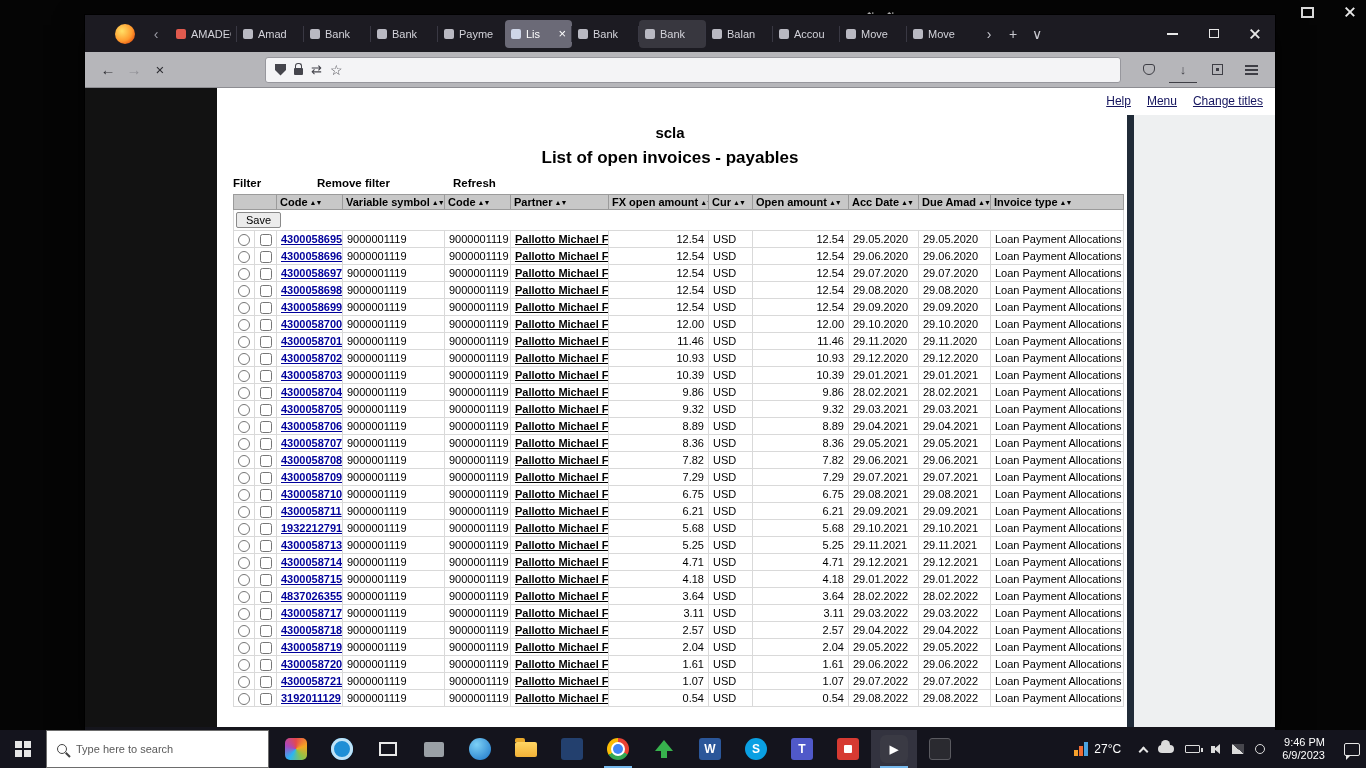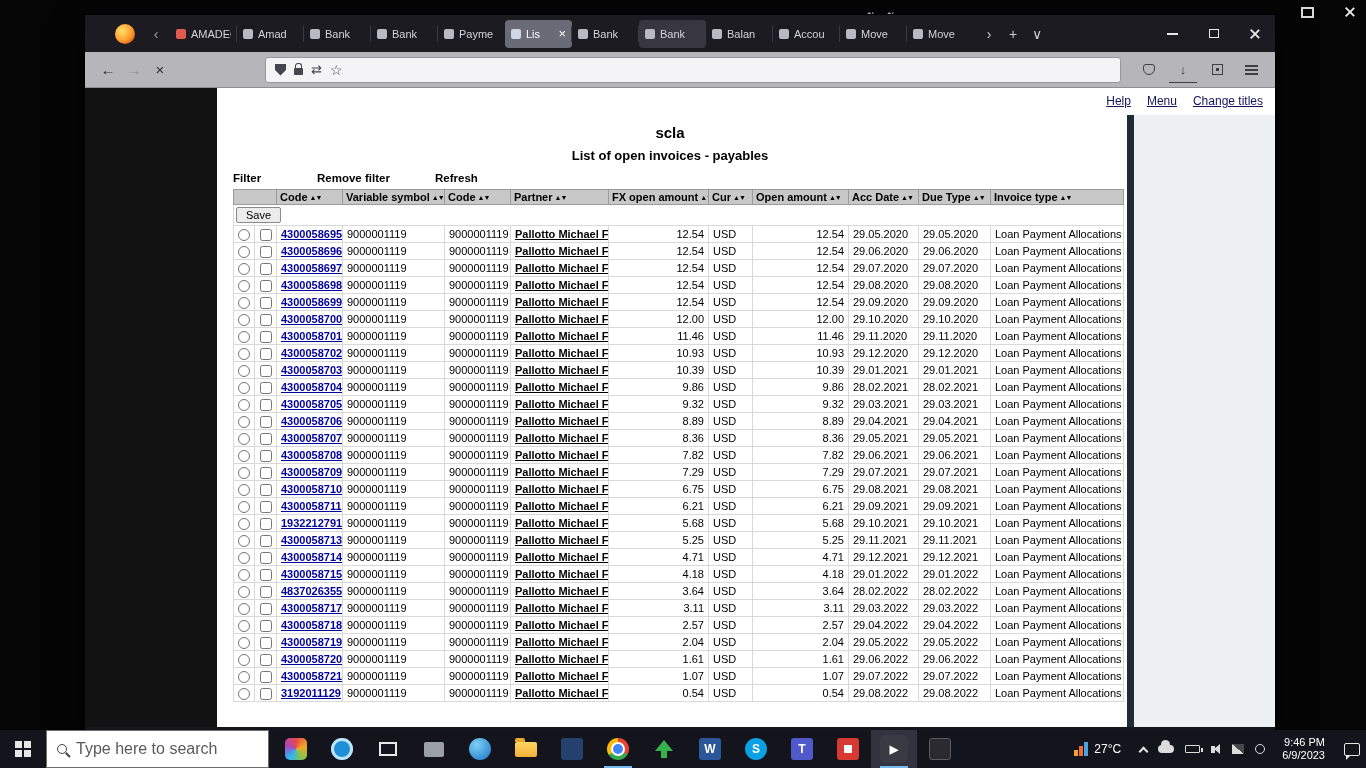--- a/index.html
+++ b/index.html
@@ -69,24 +69,24 @@
   
   .viewport{flex:1;display:flex;background:#fff;position:relative;overflow:hidden}
   .left-pane{width:132px;background:#121212;flex:none}
   .main{flex:1;position:relative;background:#fff;overflow:hidden}
   .top-links{position:absolute;top:6px;right:12px;display:flex;gap:16px;font-size:12px;z-index:3}
   .top-links a{color:#15155e;font-weight:normal;text-decoration:underline;cursor:pointer}
   .divider{position:absolute;left:910px;top:27px;bottom:0;width:7px;background:#202b38;z-index:2}
   .right-pane{position:absolute;left:917px;right:0;top:27px;bottom:0;background:#eef0f1;z-index:1}
   .content{position:absolute;left:0;top:0;width:906px}
   .page-title{margin-top:36px;text-align:center;font-size:15px;font-weight:bold;color:#000}
-  .page-subtitle{margin-top:7px;text-align:center;font-size:13px;font-weight:bold;color:#000}
+  .page-subtitle{margin-top:7px;text-align:center;font-size:17px;font-weight:bold;color:#000}
   .filter-row{position:relative;height:13px;margin-top:9px;font-size:11.5px;font-weight:bold}
   .filter-row a{position:absolute;color:#000;cursor:pointer}
-  .fl-filter{left:16px}.fl-remove{left:100px}.fl-refresh{left:218px}
+  .fl-filter{left:16px}.fl-remove{left:100px}.fl-refresh{left:236px}
 
   table.inv{margin:4px 0 0 16px;border-collapse:collapse;width:890px;table-layout:fixed;
     font-size:11px;color:#000}
   table.inv th{background:#c8c8c8;border:1px solid #9b9b9b;font-weight:bold;text-align:left;
     padding:1px 3px;height:13px;white-space:nowrap;overflow:hidden;font-size:11px}
   th .arrows{font-size:7px;letter-spacing:-1px;margin-left:2px;vertical-align:1px}
   .save-cell{border:1px solid #d9d9d9;padding:2px 2px;height:19px;background:#fff}
   .save-btn{font-size:11px;padding:1px 9px;background:#ececec;border:1px solid #8a8a8a;
     border-radius:2px;font-family:"Liberation Sans",sans-serif}
   tbody.rows td{border:1px solid #d9d9d9;padding:0 4px;height:17px;white-space:nowrap;overflow:hidden}
@@ -100,21 +100,21 @@
   .taskbar{position:absolute;left:0;bottom:0;width:1366px;height:38px;background:#14141d;
     display:flex;align-items:center;color:#fff;z-index:10}
   .start{width:46px;height:38px;display:flex;align-items:center;justify-content:center;flex:none}
   .win-logo{width:16px;height:16px;display:grid;grid-template-columns:7px 7px;grid-template-rows:7px 7px;gap:2px}
   .win-logo i{background:#e6e6e6}
   .search{width:223px;height:38px;background:#fff;border:1px solid #6d6d6d;display:flex;
     align-items:center;padding:0 10px;gap:9px;flex:none}
   .mag{width:10px;height:10px;border:1.6px solid #444;border-radius:50%;position:relative;flex:none}
   .mag::after{content:'';position:absolute;width:6px;height:1.6px;background:#444;
     transform:rotate(45deg);left:7px;top:9px}
-  .search .ph{font-size:16px;color:#5a5a5a;white-space:nowrap}
+  .search .ph{font-size:11px;color:#5a5a5a;white-space:nowrap}
   .tb-icons{display:flex;align-items:center;height:38px;margin-left:4px}
   .tb-icon{width:46px;height:38px;display:flex;align-items:center;justify-content:center;position:relative;flex:none}
   .tb-icon.pressed{background:#33333f}
   .tb-icon.pressed::after,.tb-icon.underlined::after{content:'';position:absolute;bottom:0;left:9px;right:9px;height:2px;background:#76b9ed}
   .ic{display:flex;align-items:center;justify-content:center}
   .gl{color:#fff;font-weight:bold;font-size:12px}
   .ic-paint{width:22px;height:22px;border-radius:5px;background:conic-gradient(#e5484d,#f5a623,#8bc34a,#29b6f6,#ab47bc,#e5484d)}
   .ic-cortana{width:22px;height:22px;border-radius:50%;background:#1f8fd6;box-shadow:inset 0 0 0 3px #bfe3f7}
   .ic-task-view{width:18px;height:14px;border:2px solid #e8e8e8}
   .ic-project{width:20px;height:15px;background:#9aa0a6;border-radius:2px}
@@ -311,21 +311,21 @@
               <tr>
                   <th colspan="2"></th>
                   <th><span>Code</span><span class="arrows">▲▼</span></th>
                   <th><span>Variable symbol</span><span class="arrows">▲▼</span></th>
                   <th><span>Code</span><span class="arrows">▲▼</span></th>
                   <th><span>Partner</span><span class="arrows">▲▼</span></th>
                   <th><span>FX open amount</span><span class="arrows">▲▼</span></th>
                   <th><span>Cur</span><span class="arrows">▲▼</span></th>
                   <th><span>Open amount</span><span class="arrows">▲▼</span></th>
                   <th><span>Acc Date</span><span class="arrows">▲▼</span></th>
-                  <th><span>Due Type</span><span class="arrows">▲▼</span></th>
+                  <th><span>Due Amad</span><span class="arrows">▲▼</span></th>
                   <th><span>Invoice type</span><span class="arrows">▲▼</span></th>
                 </tr>
             </thead>
             <tbody>
               <tr>
                 <td class="save-cell" colspan="12">
                   <button class="save-btn">Save</button>
                 </td>
               </tr>
             </tbody>

